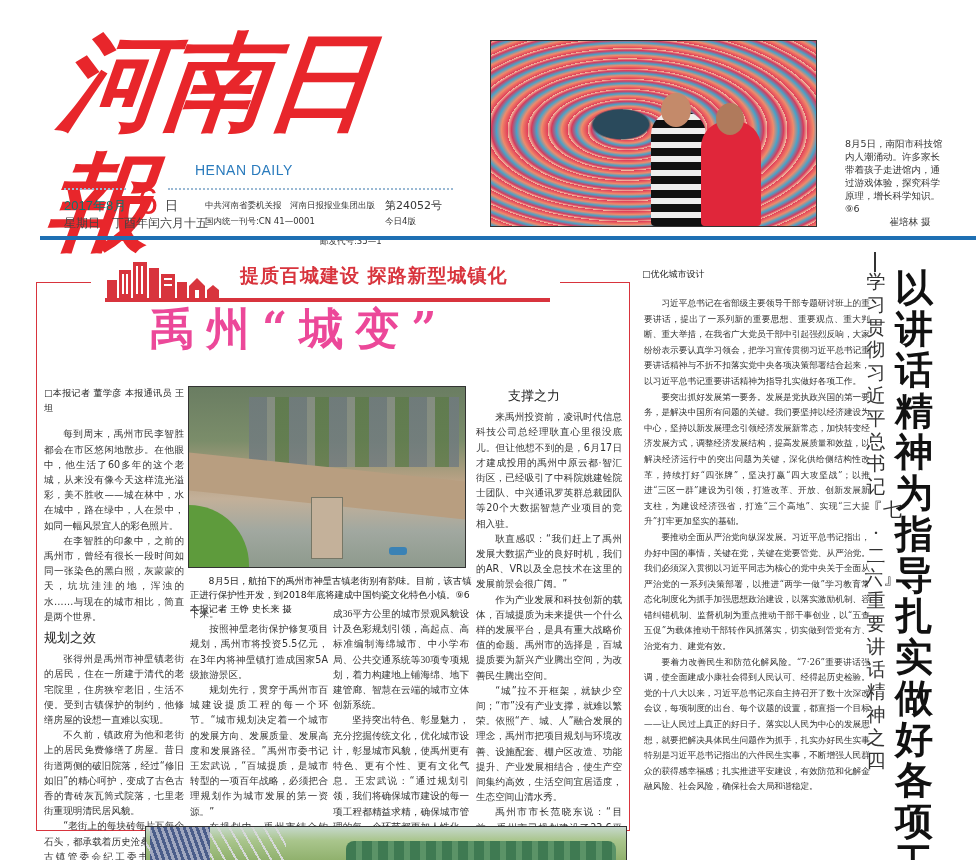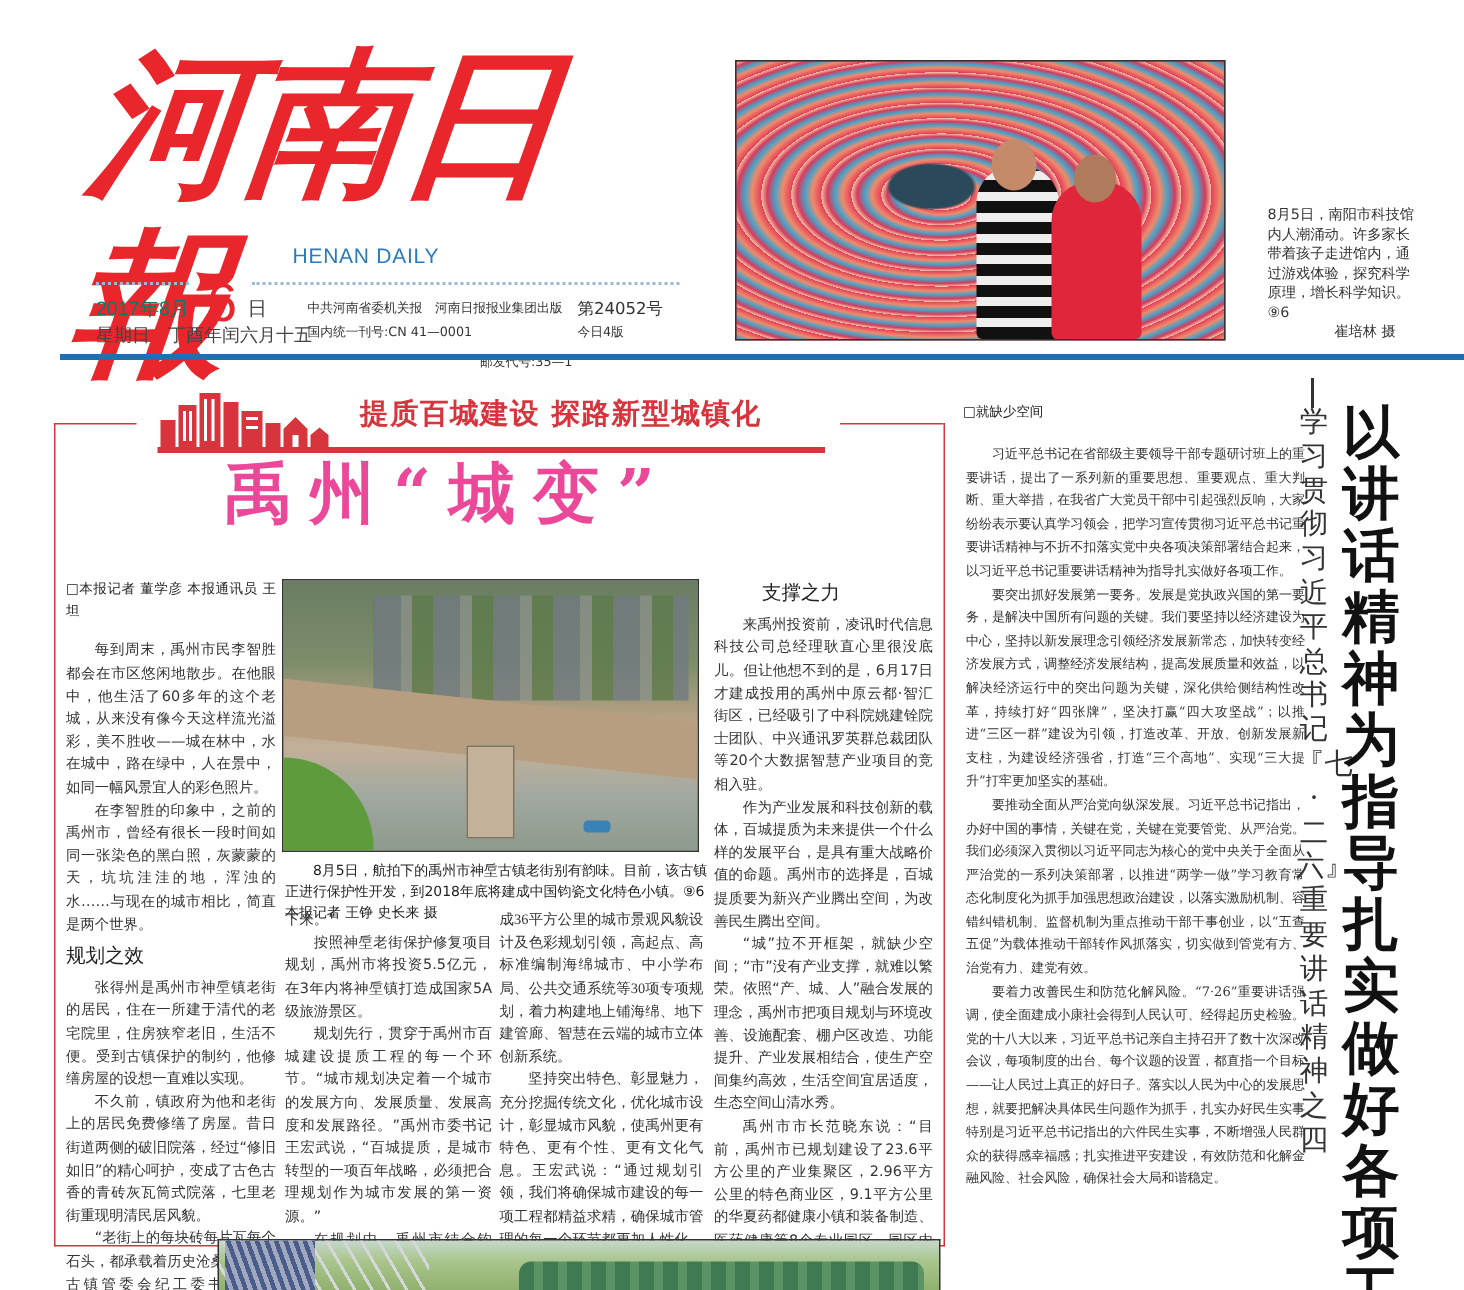--- a/index.html
+++ b/index.html
@@ -156,32 +156,33 @@
 </div>
 
 <div class="abs col" style="left:333px; top:606px; width:136px;">
   <p style="text-indent:0;font-family:Liberation Serif, serif;">成36平方公里的城市景观风貌设计及色彩规划引领，高起点、高标准编制海绵城市、中小学布局、公共交通系统等30项专项规划，着力构建地上铺海绵、地下建管廊、智慧在云端的城市立体创新系统。</p>
   <p>坚持突出特色、彰显魅力，充分挖掘传统文化，优化城市设计，彰显城市风貌，使禹州更有特色、更有个性、更有文化气息。王宏武说：“通过规划引领，我们将确保城市建设的每一项工程都精益求精，确保城市管理的每一个环节都更加人性化，真正让城市建设和管理工作代表当前最高水平。”</p>
 </div>
 
 <div class="abs col" style="left:476px; top:388px; width:146px;">
   <h3 style="margin-top:0;margin-left:32px;">支撑之力</h3>
   <p>来禹州投资前，凌讯时代信息科技公司总经理耿直心里很没底儿。但让他想不到的是，6月17日才建成投用的禹州中原云都·智汇街区，已经吸引了中科院姚建铨院士团队、中兴通讯罗英群总裁团队等20个大数据智慧产业项目的竞相入驻。</p>
+  <p>耿直感叹：“我们赶上了禹州发展大数据产业的良好时机，我们的AR、VR以及全息技术在这里的发展前景会很广阔。”</p>
   <p>作为产业发展和科技创新的载体，百城提质为未来提供一个什么样的发展平台，是具有重大战略价值的命题。禹州市的选择是，百城提质要为新兴产业腾出空间，为改善民生腾出空间。</p>
   <p>“城”拉不开框架，就缺少空间；“市”没有产业支撑，就难以繁荣。依照“产、城、人”融合发展的理念，禹州市把项目规划与环境改善、设施配套、棚户区改造、功能提升、产业发展相结合，使生产空间集约高效，生活空间宜居适度，生态空间山清水秀。</p>
   <p>禹州市市长范晓东说：“目前，禹州市已规划建设了23.6平方公里的产业集聚区，2.96平方公里的特色商业区，9.1平方公里的华夏药都健康小镇和装备制造、医药健康等8个专业园区，园区内8.6万农民变成了工人。（下转第四版）</p>
 </div>
 
 <div class="abs photo-bot">
   <div class="pylon"></div>
   <div class="ins"></div>
   <div class="trees"></div>
 </div>
 
-<div class="abs byline-r">□就缺少空间</div>
+<div class="abs byline-r">□优化城市设计</div>
 <div class="abs comment">
   <p>习近平总书记在省部级主要领导干部专题研讨班上的重要讲话，提出了一系列新的重要思想、重要观点、重大判断、重大举措，在我省广大党员干部中引起强烈反响，大家纷纷表示要认真学习领会，把学习宣传贯彻习近平总书记重要讲话精神与不折不扣落实党中央各项决策部署结合起来，以习近平总书记重要讲话精神为指导扎实做好各项工作。</p>
   <p>要突出抓好发展第一要务。发展是党执政兴国的第一要务，是解决中国所有问题的关键。我们要坚持以经济建设为中心，坚持以新发展理念引领经济发展新常态，加快转变经济发展方式，调整经济发展结构，提高发展质量和效益，以解决经济运行中的突出问题为关键，深化供给侧结构性改革，持续打好“四张牌”，坚决打赢“四大攻坚战”；以推进“三区一群”建设为引领，打造改革、开放、创新发展新支柱，为建设经济强省，打造“三个高地”、实现“三大提升”打牢更加坚实的基础。</p>
   <p>要推动全面从严治党向纵深发展。习近平总书记指出，办好中国的事情，关键在党，关键在党要管党、从严治党。我们必须深入贯彻以习近平同志为核心的党中央关于全面从严治党的一系列决策部署，以推进“两学一做”学习教育常态化制度化为抓手加强思想政治建设，以落实激励机制、容错纠错机制、监督机制为重点推动干部干事创业，以“五查五促”为载体推动干部转作风抓落实，切实做到管党有方、治党有力、建党有效。</p>
   <p>要着力改善民生和防范化解风险。“7·26”重要讲话强调，使全面建成小康社会得到人民认可、经得起历史检验。党的十八大以来，习近平总书记亲自主持召开了数十次深改会议，每项制度的出台、每个议题的设置，都直指一个目标——让人民过上真正的好日子。落实以人民为中心的发展思想，就要把解决具体民生问题作为抓手，扎实办好民生实事特别是习近平总书记指出的六件民生实事，不断增强人民群众的获得感幸福感；扎实推进平安建设，有效防范和化解金融风险、社会风险，确保社会大局和谐稳定。</p>
 
 </div>
 <div class="abs vsub-dash"></div>
 <div class="abs vsub">学习贯彻习近平总书记『七·二六』重要讲话精神之四</div>
 <div class="abs vtitle">以讲话精神为指导扎实做好各项工作</div>

